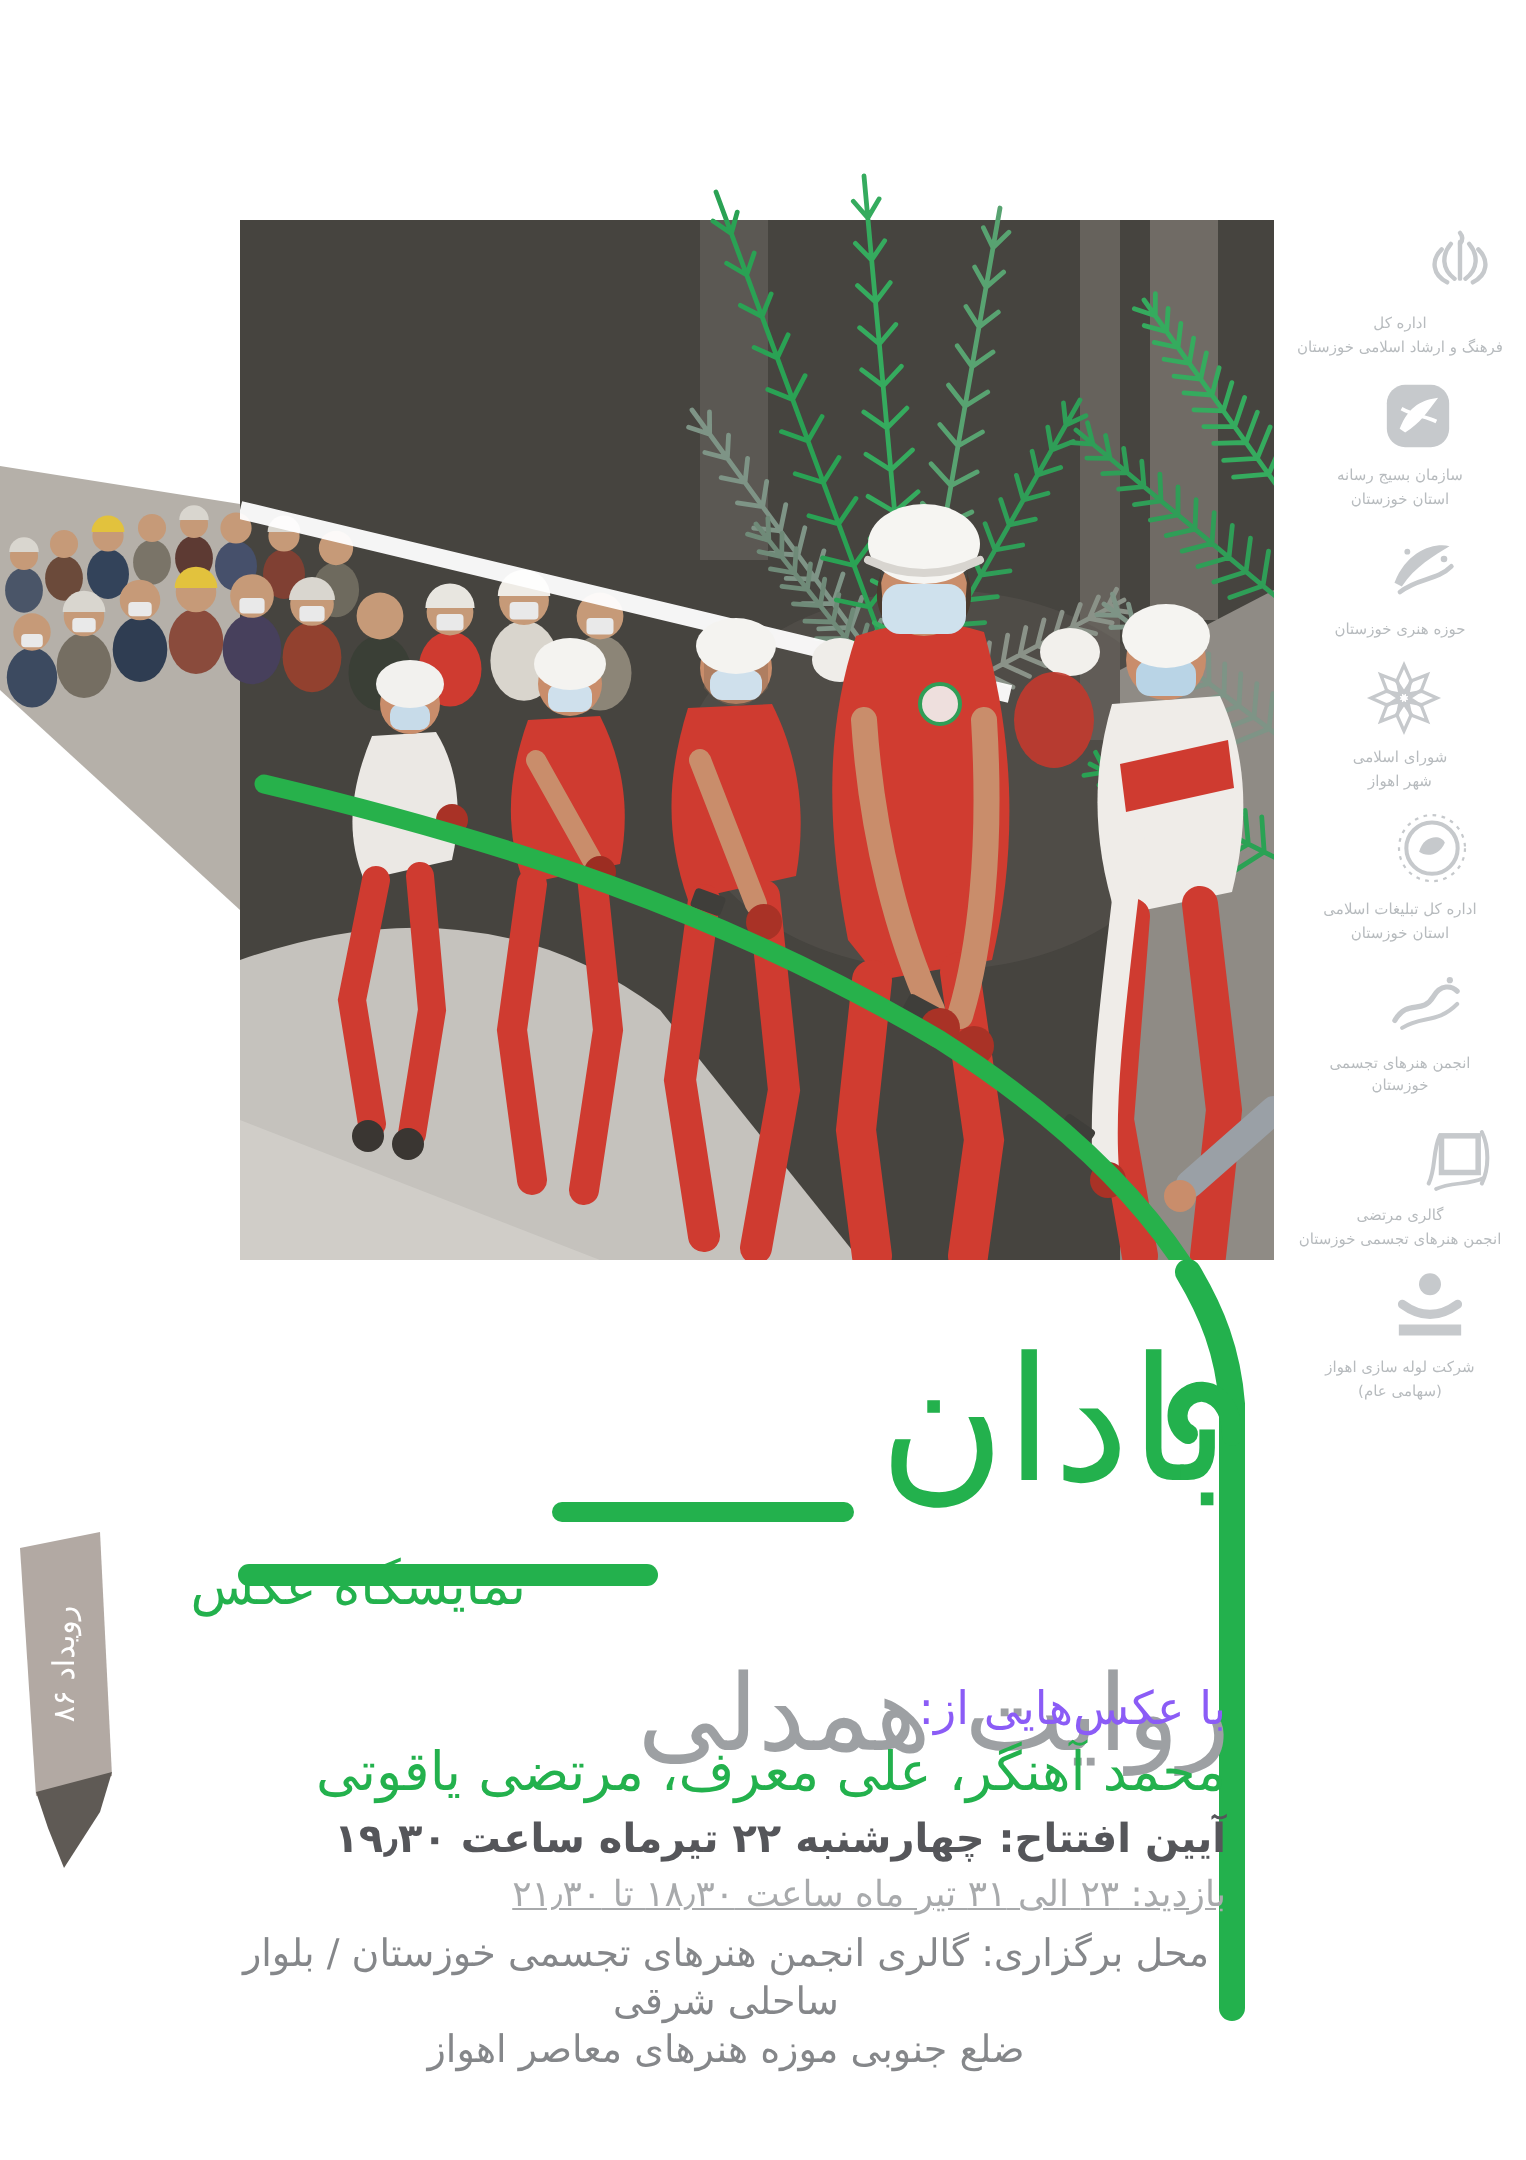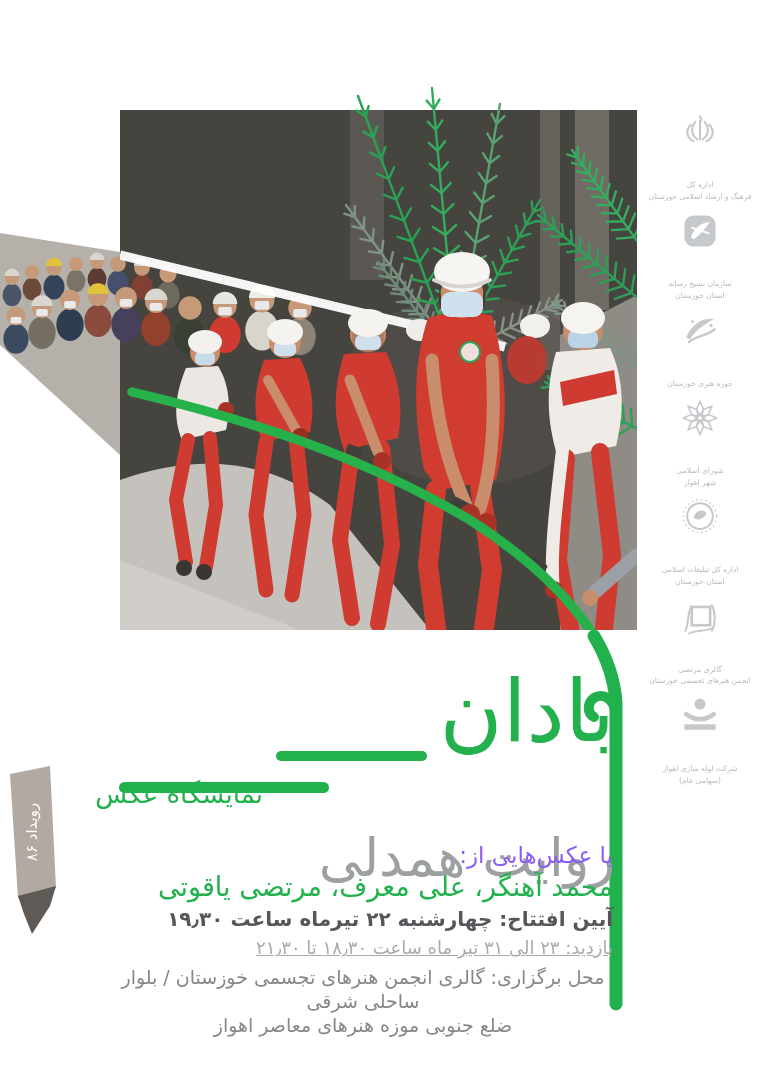--- a/index.html
+++ b/index.html
@@ -15,21 +15,21 @@
   .title-main{top:662px;right:148px;font-size:86px;line-height:1.15;font-weight:normal;color:#23b14d;margin-left:44px;}
   .title-sub{top:789px;right:148px;font-size:53px;line-height:1.1;color:#9da0a3;margin-top:40px;}
   .credits-intro{top:842px;right:150px;font-size:23px;color:#8b5cf6;margin-left:28px;}
   .photographers{top:871px;right:150px;font-size:27px;color:#23b14d;margin-left:44px;}
   .opening{top:907px;right:150px;font-size:20px;font-weight:bold;color:#55565a;}
   .visiting{top:937px;right:150px;font-size:18px;color:#a8aaac;text-decoration:underline;}
   .venue{top:965px;right:150px;font-size:19px;line-height:24px;color:#85878a;white-space:normal;width:500px;}
   .venue span{display:block;text-align:center;}
   
   .sponsors{top:110px;right:4px;width:118px;display:flex;flex-direction:column;align-items:center;gap:7px;}
-  .sponsor{display:flex;flex-direction:column;align-items:center;gap:23px;}
+  .sponsor{display:flex;flex-direction:column;align-items:flex-end;}
   .s-icon{width:44px;height:44px;display:block;}
   .s-cap{font-size:7.5px;line-height:1.55;color:#b7bbbe;text-align:center;direction:rtl;margin-top:2px;}
   .s-cap span{display:block;white-space:nowrap;}
   svg{display:block;}
 </style>
 </head>
 <body>
 
 <div class="poster">
 
@@ -339,20 +339,31 @@
         <circle cx="24" cy="23" r="14" fill="none" stroke="#c6c9cc" stroke-width="2.2"></circle>
         <circle cx="24" cy="23" r="18" fill="none" stroke="#c6c9cc" stroke-width="1.2" stroke-dasharray="2 3"></circle>
         <path d="M17 25 C19 16 29 15 31 20 C28 27 21 28 17 25 Z" fill="#c6c9cc"></path>
       </svg>
       <div class="s-cap">
           <span>اداره کل تبلیغات اسلامی</span>
           <span>استان خوزستان</span>
         </div>
     </div>
 
+    <div class="sponsor">
+      <svg class="s-icon" viewBox="0 0 48 48" fill="none" stroke="#c6c9cc" stroke-linecap="round">
+        <path d="M7 33 C14 21 22 30 28 20 C32 13 38 14 41 17" stroke-width="2.8"></path>
+        <path d="M11 37 C22 30 30 35 41 24" stroke-width="2.2"></path>
+        <circle cx="37" cy="11" r="1.7" fill="#c6c9cc" stroke="none"></circle>
+      </svg>
+      <div class="s-cap">
+          <span>انجمن هنرهای تجسمی</span>
+          <span>خوزستان</span>
+        </div>
+    </div>
 
     <div class="sponsor">
       <svg class="s-icon" viewBox="0 0 48 48" fill="none" stroke="#c6c9cc" stroke-linecap="round">
         <rect x="15" y="13" width="20" height="20" stroke-width="3"></rect>
         <path d="M8 39 C12 31 10 22 14 13" stroke-width="2.2"></path>
         <path d="M37 39 C41 31 41 19 37 11" stroke-width="2.2"></path>
         <path d="M12 42 C20 38 30 40 38 36" stroke-width="2"></path>
       </svg>
       <div class="s-cap">
           <span>گالری مرتضی</span>

